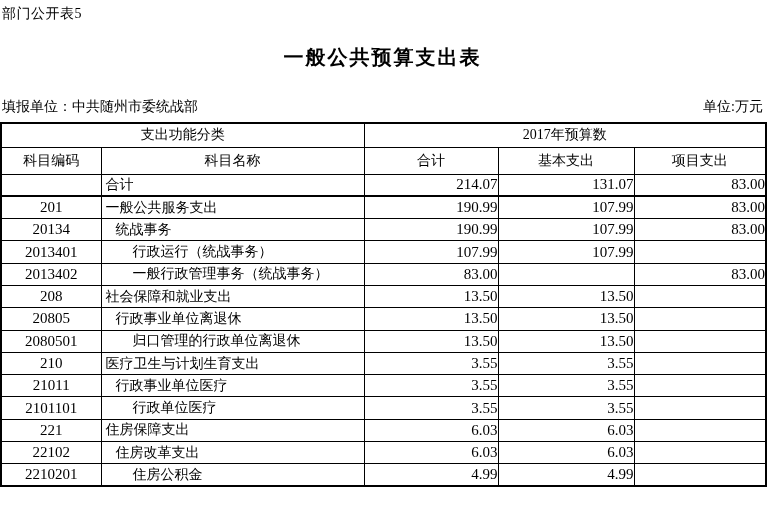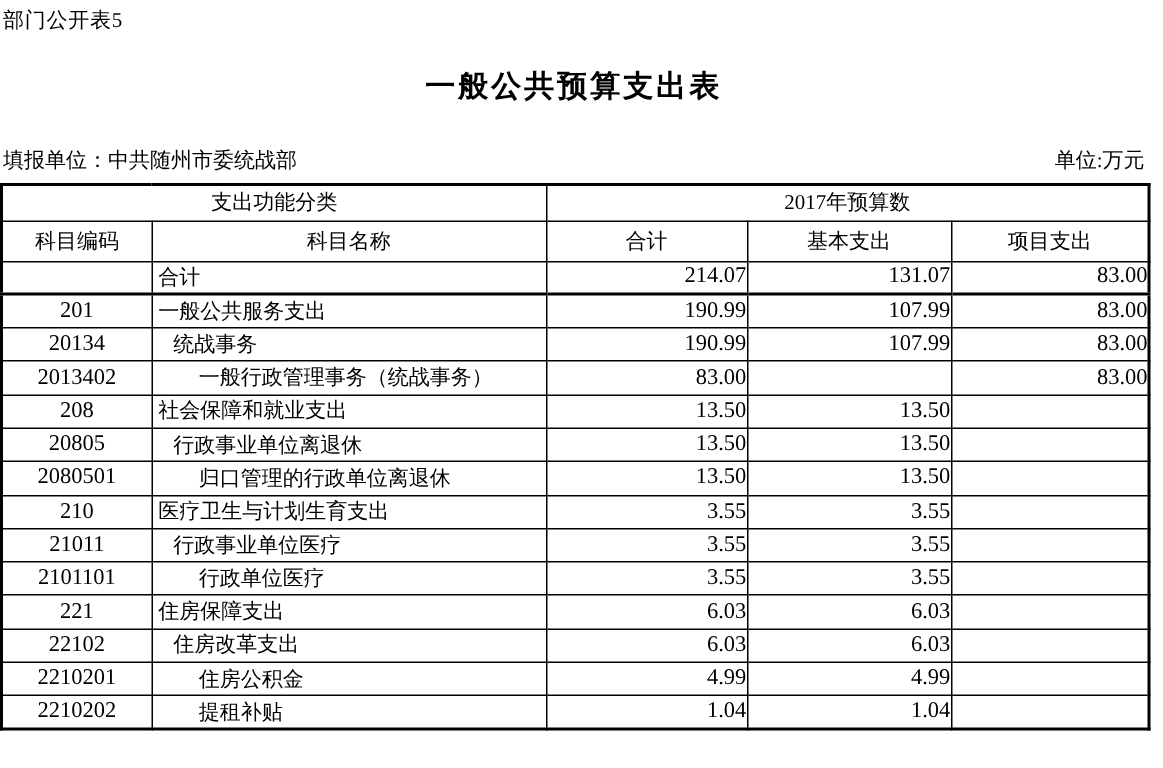--- a/index.html
+++ b/index.html
@@ -99,20 +99,27 @@
     <td class="num">83.00</td>
   </tr>
       <tr>
     <td class="code">20134</td>
     <td class="name indent-1">统战事务</td>
     <td class="num">190.99</td>
     <td class="num">107.99</td>
     <td class="num">83.00</td>
   </tr>
       <tr>
+    <td class="code">2013401</td>
+    <td class="name indent-2">行政运行（统战事务）</td>
+    <td class="num">107.99</td>
+    <td class="num">107.99</td>
+    <td class="num"></td>
+  </tr>
+      <tr>
     <td class="code">2013402</td>
     <td class="name indent-2">一般行政管理事务（统战事务）</td>
     <td class="num">83.00</td>
     <td class="num"></td>
     <td class="num">83.00</td>
   </tr>
       <tr>
     <td class="code">208</td>
     <td class="name indent-0">社会保障和就业支出</td>
     <td class="num">13.50</td>
@@ -168,21 +175,14 @@
     <td class="num">6.03</td>
     <td class="num"></td>
   </tr>
       <tr>
     <td class="code">2210201</td>
     <td class="name indent-2">住房公积金</td>
     <td class="num">4.99</td>
     <td class="num">4.99</td>
     <td class="num"></td>
   </tr>
-      <tr>
-    <td class="code">2210202</td>
-    <td class="name indent-2">提租补贴</td>
-    <td class="num">1.04</td>
-    <td class="num">1.04</td>
-    <td class="num"></td>
-  </tr>
     </tbody>
 </table>
 
 </body></html>

